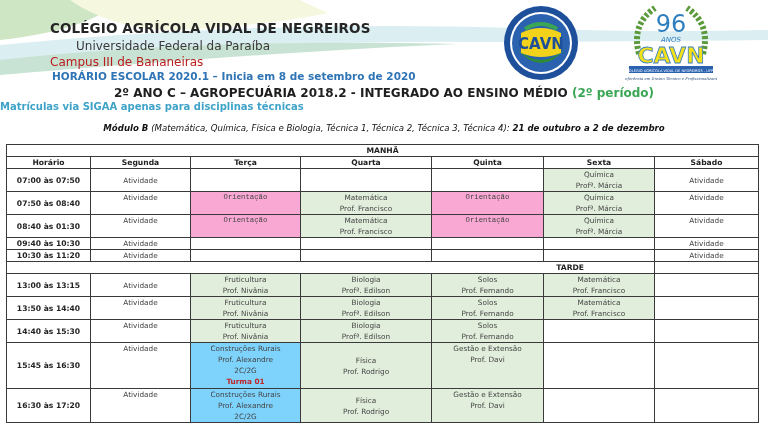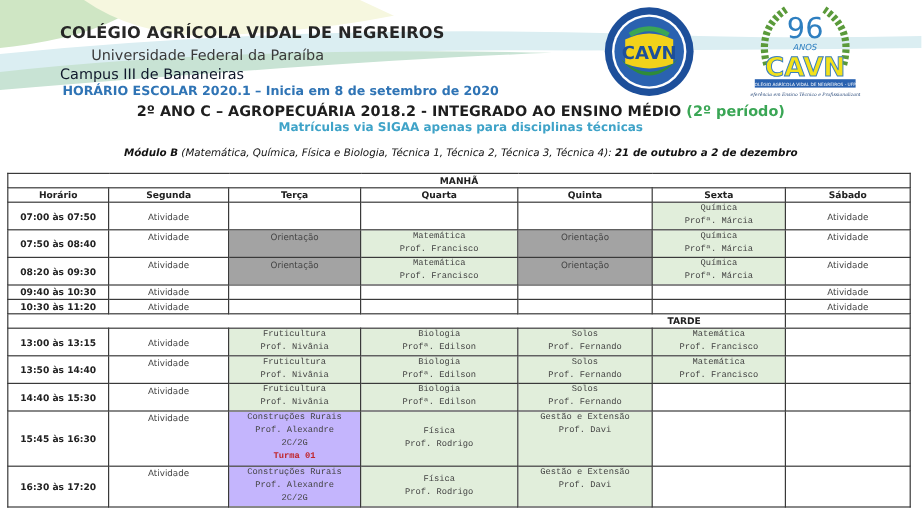--- a/index.html
+++ b/index.html
@@ -1,41 +1,41 @@
 <!DOCTYPE html>
 <html><head>
 <meta charset="utf-8">
 <style>
   html,body{margin:0;padding:0;}
   body{width:768px;height:432px;position:relative;overflow:hidden;background:#ffffff;font-family:"DejaVu Sans","Liberation Sans",sans-serif;}
   .swoosh{position:absolute;left:0;top:0;width:768px;height:90px;overflow:hidden;}
   .header{position:absolute;left:0;top:0;width:768px;height:140px;}
   .t1{position:absolute;left:50px;top:20px;font-size:13.5px;font-weight:bold;color:#262626;letter-spacing:0.1px;font-family:"DejaVu Sans",sans-serif;}
   .t2{position:absolute;left:50px;top:39px;font-size:12px;color:#3a3a3a;font-family:"DejaVu Sans",sans-serif;margin-left:26px;}
-  .t3{position:absolute;left:50px;top:55px;font-size:12px;color:#0f172a;font-family:"DejaVu Sans",sans-serif;}
+  .t3{position:absolute;left:50px;top:55px;font-size:12px;color:#b91c1c;font-family:"DejaVu Sans",sans-serif;}
   .t4{position:absolute;left:52px;top:70px;font-size:10.5px;font-weight:bold;color:#2f74b5;font-family:"DejaVu Sans",sans-serif;}
   .t5{position:absolute;left:0;width:768px;top:86px;text-align:center;font-size:12px;font-weight:bold;color:#1e1e1e;font-family:"DejaVu Sans",sans-serif;}
   .t5 .green{color:#3aa655;}
-  .t6{position:absolute;left:0;width:768px;top:101px;text-align:center;font-size:10px;font-weight:bold;color:#3fa3c8;font-family:"DejaVu Sans",sans-serif;}
+  .t6{position:absolute;left:0;width:768px;top:101px;font-size:10px;font-weight:bold;color:#3fa3c8;font-family:"DejaVu Sans",sans-serif;}
   .t7{position:absolute;left:0;width:768px;top:123px;text-align:center;font-size:8.6px;font-style:italic;color:#111;font-family:"DejaVu Sans",sans-serif;}
   .t7 b{font-weight:bold;}
   .logo1{position:absolute;left:503px;top:5px;width:76px;height:76px;}
   .logo2{position:absolute;left:625px;top:2px;width:92px;height:84px;text-align:right;}
 
   table.sched{position:absolute;left:6px;top:144px;width:752px;border-collapse:collapse;table-layout:fixed;font-family:"DejaVu Sans",sans-serif;}
   table.sched td{border:1px solid #3a3a3a;padding:0;font-size:7.3px;color:#444;text-align:center;vertical-align:top;line-height:11px;overflow:hidden;}
   table.sched td.vm{vertical-align:middle;}
   table.sched td.hdr{font-weight:bold;color:#222;vertical-align:middle;font-size:7.6px;}
   table.sched td.time{font-weight:bold;color:#222;vertical-align:middle;font-size:7.6px;}
   table.sched td.sec{font-weight:bold;color:#222;font-size:7.6px;}
-  .blue{background:#a3a3a3;}
+  .blue{background:#f9a8d4;font-family:Liberation Mono, monospace;}
   .green-c{background:#e1eedb;}
-  .salmon{background:#c4b5fd;}
+  .salmon{background:#7dd3fc;}
   .red-t{color:#c0252b;font-weight:bold;}
-  .line{display:block;font-family:Liberation Mono, monospace;}
+  .line{display:block;}
 </style>
 </head>
 <body>
 
 <div class="swoosh">
   <svg width="768" height="90" viewBox="0 0 768 90">
     <path d="M0,0 L120,0 Q90,30 0,40 Z" fill="#cfe6c4"></path>
     <path d="M70,0 L380,0 Q300,25 170,30 Q110,28 70,0 Z" fill="#f6f7df"></path>
     <path d="M0,45 Q250,20 520,28 Q640,33 768,30 L768,40 Q600,42 480,42 Q250,40 0,62 Z" fill="#dbeef2"></path>
     <path d="M0,60 Q200,38 460,44 Q300,50 0,75 Z" fill="#c8e3d4"></path>
@@ -128,21 +128,21 @@
         </td>
       <td class="blue">Orientação</td>
       <td class="green-c">
           <span class="line">Química</span>
           <span class="line">Profª. Márcia</span>
         </td>
       <td>Atividade</td>
     </tr>
 
     <tr style="height:23px">
-      <td class="time">08:20 às 09:30</td>
+      <td class="time">08:40 às 01:30</td>
       <td>Atividade</td>
       <td class="blue">Orientação</td>
       <td class="green-c">
           <span class="line">Matemática</span>
           <span class="line">Prof. Francisco</span>
         </td>
       <td class="blue">Orientação</td>
       <td class="green-c">
           <span class="line">Química</span>
           <span class="line">Profª. Márcia</span>

